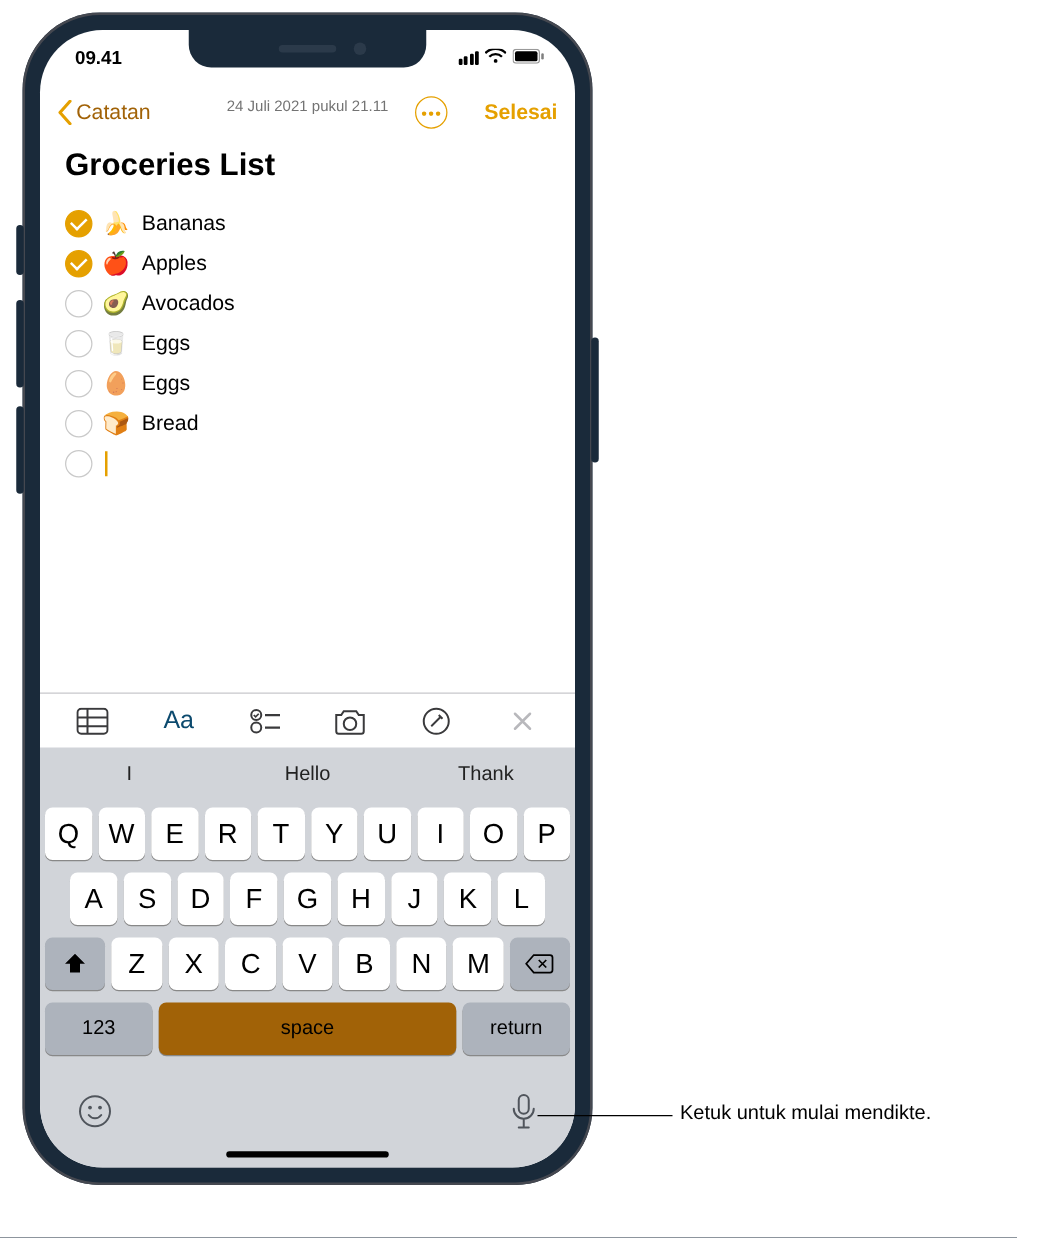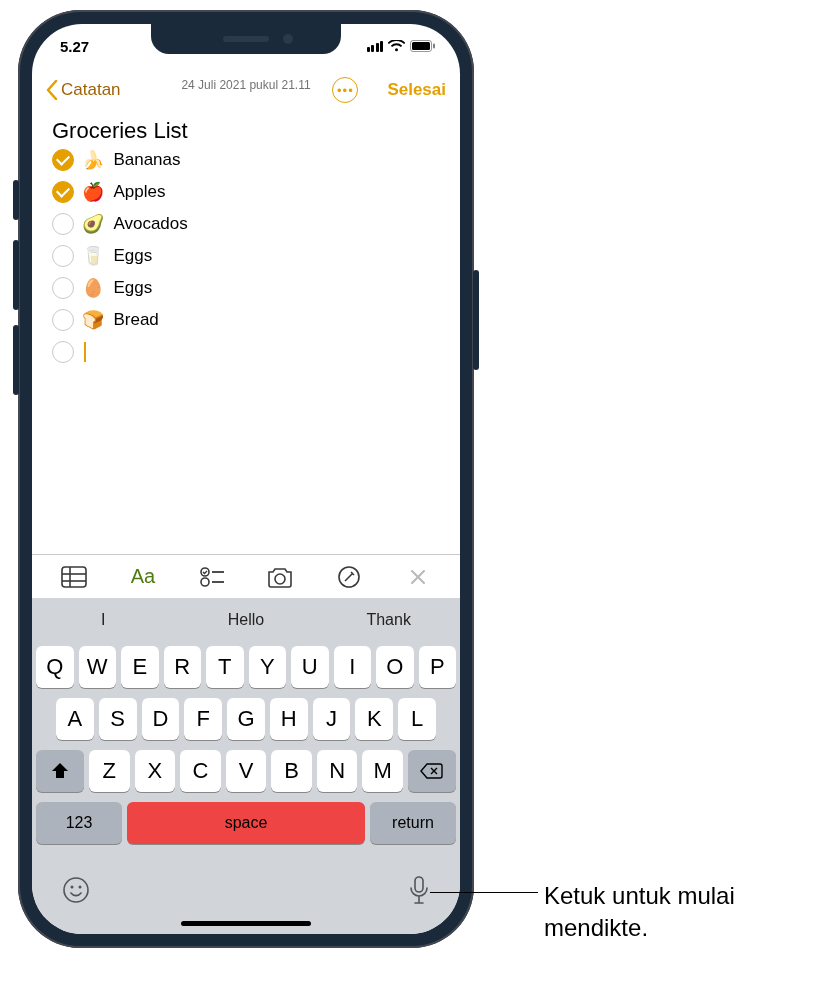--- a/index.html
+++ b/index.html
@@ -134,22 +134,23 @@
     transform: translateX(-50%);
     color: #737373;
     font-size: 12px;
     top: 10px;
   }
 
   .note-area {
     padding: 6px 20px 10px 20px;
   }
   .note-title {
-    font-size: 22px;
-    font-weight: 400;
+    font-size: 25px;
+    font-weight: 700;
+    margin-bottom: 16px;
   }
   .checklist {
     list-style: none;
   }
   .checklist li {
     display: flex;
     align-items: center;
     gap: 8px;
     padding: 5px 0;
     font-size: 17px;
@@ -187,21 +188,21 @@
     left: 0; right: 0;
     top: 530px;
     height: 44px;
     background: #fff;
     border-top: 0.5px solid #c7c7cc;
     display: flex;
     align-items: center;
     justify-content: space-around;
     padding: 0 8px;
   }
-  .format-bar .fb-item { color:#4d7c0f; display:flex; align-items:center; justify-content:center; width:40px; }
+  .format-bar .fb-item { color:#0c4a6e; display:flex; align-items:center; justify-content:center; width:40px; }
 
   .keyboard {
     position: absolute;
     left:0; right:0; bottom:0;
     top: 574px;
     background: #d1d4d9;
   }
   .suggest-bar {
     height: 44px;
     display:flex;
@@ -241,21 +242,21 @@
     color:#000;
   }
   .key.special {
     background:#adb3bc;
     font-size:15px;
   }
   .key.shift, .key.backspace { flex: 0 0 48px; }
   .row2 { padding: 0 20px; }
   .bottom-row .key { font-size:16px; }
   .bottom-row .k123 { flex:0 0 86px; }
-  .bottom-row .kspace { flex:1; background:#ef4444; }
+  .bottom-row .kspace { flex:1; background:#a16207; }
   .bottom-row .kreturn { flex:0 0 86px; }
 
   .kb-footer {
     position:absolute;
     bottom:10px; left:0; right:0;
     display:flex;
     justify-content:space-between;
     padding:0 30px 14px 30px;
   }
   .home-indicator {
@@ -276,21 +277,21 @@
     display:flex;
     align-items:flex-start;
   }
   .callout-line {
     width: 108px;
     height: 1px;
     background:#000;
     margin-top:12px;
   }
   .callout-text {
-    font-size:24px;
+    font-size:16px;
     line-height:1.35;
     margin-left:6px;
     max-width:260px;
   }
 </style>
 </head>
 <body>
 
 <div class="phone-frame">
   <div class="side-button side-btn-right"></div>
@@ -298,21 +299,21 @@
   <div class="side-button side-btn-left2"></div>
   <div class="side-button side-btn-left3"></div>
 
   <div class="screen">
     <div class="notch">
       <div class="speaker"></div>
       <div class="camera"></div>
     </div>
 
     <div class="status-bar">
-      <span>5.27</span>
+      <span>09.41</span>
       <div class="status-right">
         <span class="signal-bars">
           <span></span>
             <span></span>
             <span></span>
             <span></span>
         </span>
         <span class="wifi-icon">
           <svg width="17" height="12" viewBox="0 0 17 12">
               <path d="M8.5 11.2a1.5 1.5 0 100-3 1.5 1.5 0 000 3zm-4.4-4.2a6.3 6.3 0 018.8 0l1.3-1.3a8.1 8.1 0 00-11.4 0l1.3 1.3zM.9 4.1a10.8 10.8 0 0115.2 0l1.3-1.3a12.6 12.6 0 00-17.8 0L.9 4.1z" fill="#000"></path>

